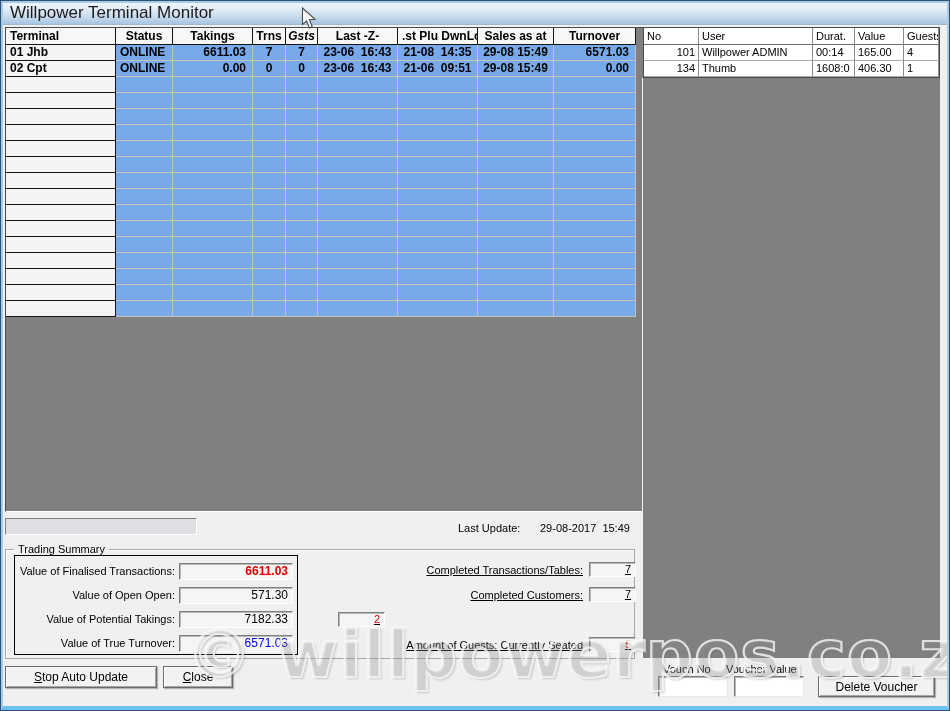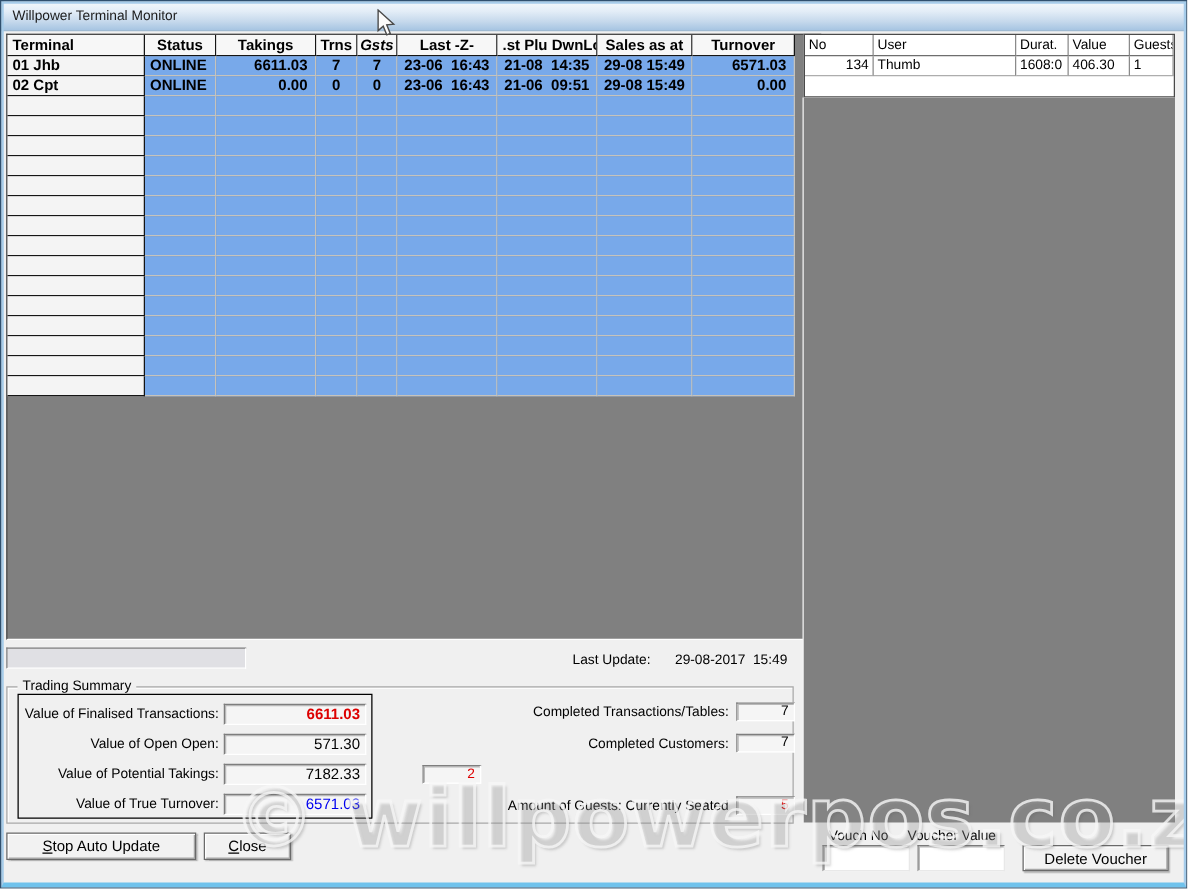--- a/index.html
+++ b/index.html
@@ -11,21 +11,21 @@
   }
   .frame-outer { position:absolute; inset:0; border:1px solid #30506E; z-index:70; pointer-events:none; }
   .frame-inner { position:absolute; inset:1px; border:2px solid #A6CCEA; border-bottom:4px solid #6FC2EC; z-index:70; pointer-events:none; }
 
   .titlebar {
     position:absolute; left:1px; top:1px; right:1px; height:24px; z-index:5;
     background:linear-gradient(180deg,#F4F8FB 0%,#E3EDF7 35%,#C6D9EC 70%,#A7C5E2 100%);
     border-bottom:1px solid #9FBAD2;
     display:flex; align-items:center; padding-left:9px;
   }
-  .title-text { font-size:11px; color:#1b1b1b; }
+  .title-text { font-size:17px; color:#1b1b1b; }
 
   
   .left-panel {
     position:absolute; left:5px; top:27px; width:652px; height:485px;
     background:#808080;
     border:1px solid; border-color:#4A4A4A #FFFFFF #FFFFFF #4A4A4A;
   }
   .grid { position:absolute; left:0; top:0; width:630px; }
   .g-row { display:flex; }
   .g-cell { flex:0 0 auto; overflow:hidden; white-space:pre; height:16px; line-height:15px; font-weight:bold; font-size:12px; }
@@ -72,21 +72,21 @@
     position:absolute; left:14px; top:555px; width:284px; height:100px;
     border:1px solid #000; background:#F0F0F0; padding-top:3px;
   }
   .ts-row { height:24px; display:flex; align-items:center; padding-left:4px; }
   .ts-label { width:156px; text-align:right; margin-right:4px; font-size:11px; white-space:nowrap; }
   .ts-field {
     width:114px; height:17px; background:#F5F5F5;
     border:1px solid; border-color:#7E7E7E #FFFFFF #FFFFFF #7E7E7E; box-shadow:inset 1px 1px 0 #B8B8B8;
     text-align:right; padding-right:4px; font-size:12px; line-height:15px; overflow:hidden;
   }
-  .ts-right-col { position:absolute; left:332px; top:557px; width:304px; }
+  .ts-right-col { position:absolute; left:332px; top:557px; width:304px;text-decoration:underline; }
   .ts2-row { height:25px; display:flex; align-items:center; }
   .ts2-label { flex:1; text-align:right; font-size:11px; white-space:nowrap; }
   .ts2-field {
     width:47px; height:15px; margin-left:6px; background:#F5F5F5;
     border:1px solid; border-color:#7E7E7E #FFFFFF #FFFFFF #7E7E7E; box-shadow:inset 1px 1px 0 #B8B8B8;
     text-align:right; padding-right:4px; font-size:11px; line-height:13px; overflow:hidden;
   }
 
   
   .btn {
@@ -336,20 +336,27 @@
 
   <div class="user-table" id="user-table">
       <div class="u-row u-head">
         <div class="u-cell" style="width: 55px;">No</div>
         <div class="u-cell" style="width: 114px;">User</div>
         <div class="u-cell" style="width: 42px;">Durat.</div>
         <div class="u-cell" style="width: 49px;">Value</div>
         <div class="u-cell" style="width: 35px;">Guests</div>
       </div>
       <div class="u-row u-body">
+        <div class="u-cell u-right" style="width: 55px;">101</div>
+        <div class="u-cell" style="width: 114px;">Willpower ADMIN</div>
+        <div class="u-cell" style="width: 42px;">00:14</div>
+        <div class="u-cell" style="width: 49px;">165.00</div>
+        <div class="u-cell" style="width: 35px;">4</div>
+      </div>
+      <div class="u-row u-body">
         <div class="u-cell u-right" style="width: 55px;">134</div>
         <div class="u-cell" style="width: 114px;">Thumb</div>
         <div class="u-cell" style="width: 42px;">1608:0</div>
         <div class="u-cell" style="width: 49px;">406.30</div>
         <div class="u-cell" style="width: 35px;">1</div>
       </div>
     </div>
   <div class="right-panel"></div>
 
   <div class="progress-bar"></div>

